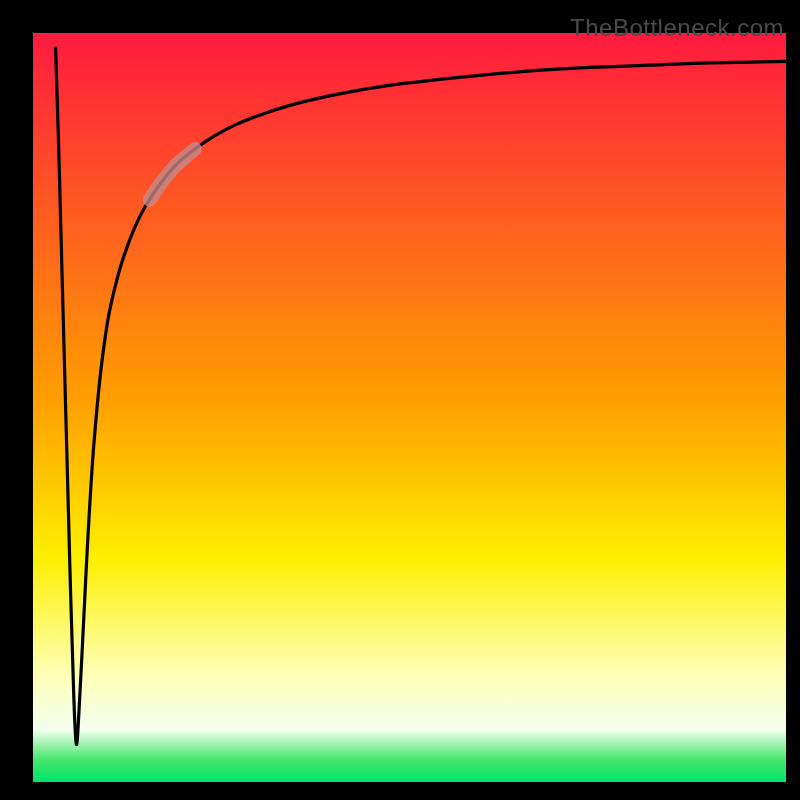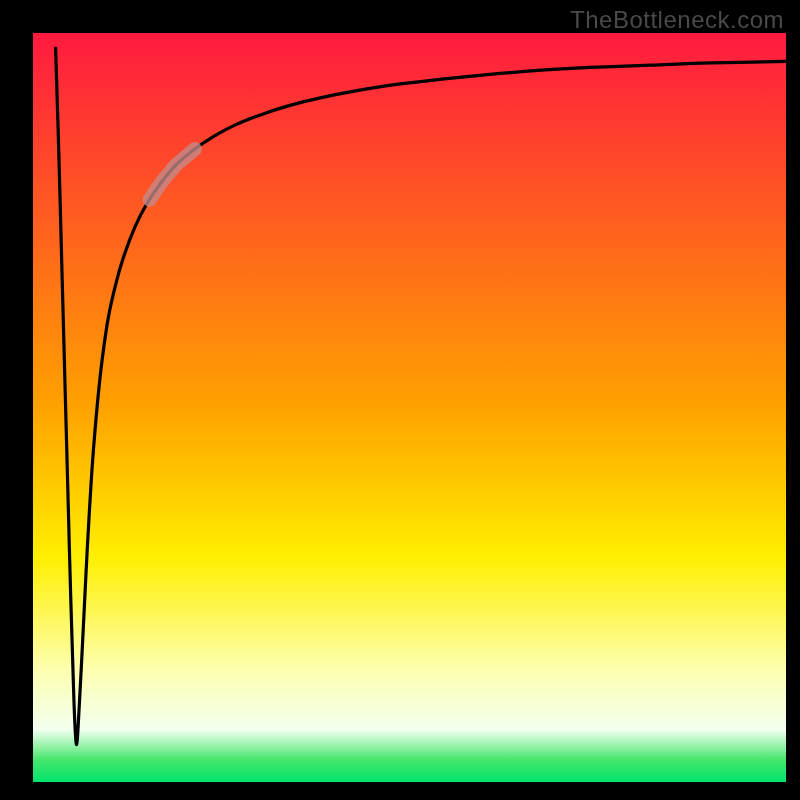--- a/index.html
+++ b/index.html
@@ -11,21 +11,21 @@
     background: #000;
     font-family: Arial, Helvetica, sans-serif;
   }
   .wrap {
     position: relative;
     width: 800px;
     height: 800px;
   }
   .watermark {
     position: absolute;
-    top: 6px;
+    top: 14px;
     right: 16px;
     color: #4a4a4a;
     font-size: 24px;
     letter-spacing: 0.5px;
     z-index: 10;
   }
   svg.chart {
     position: absolute;
     left: 0;
     top: 0;

